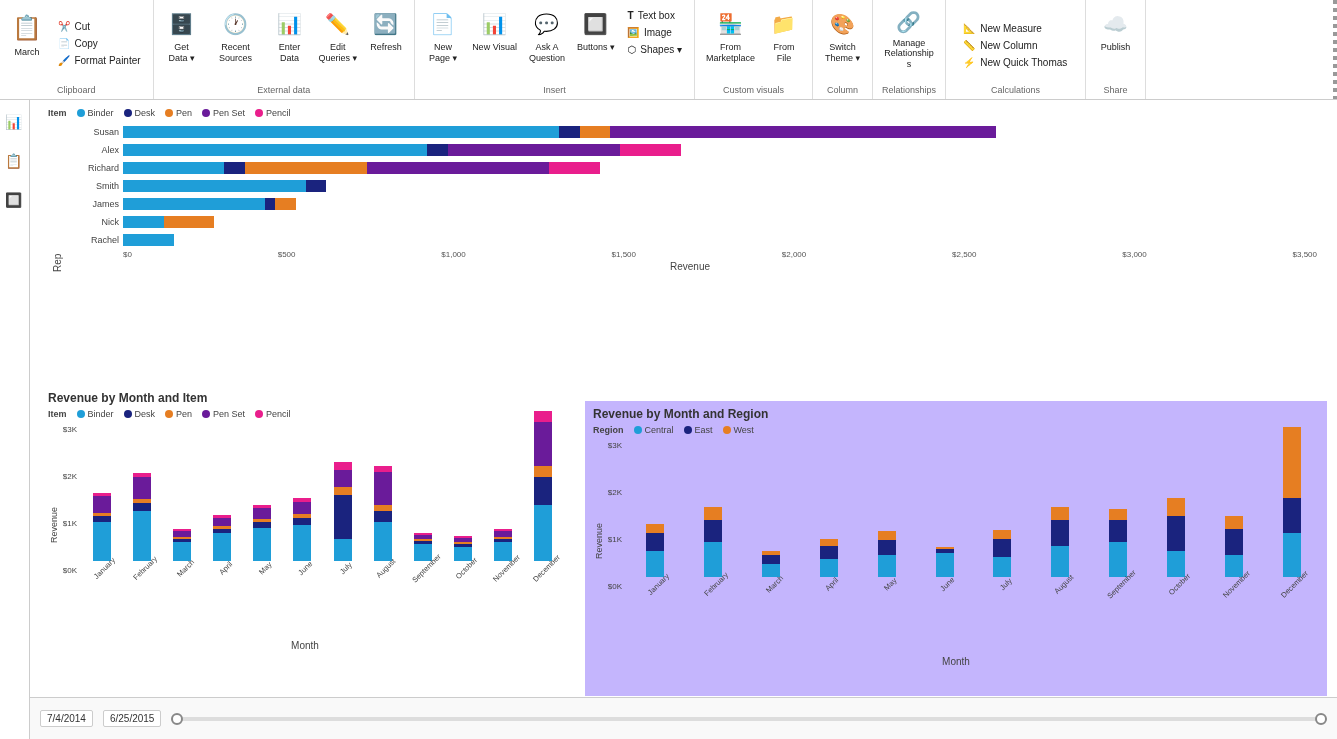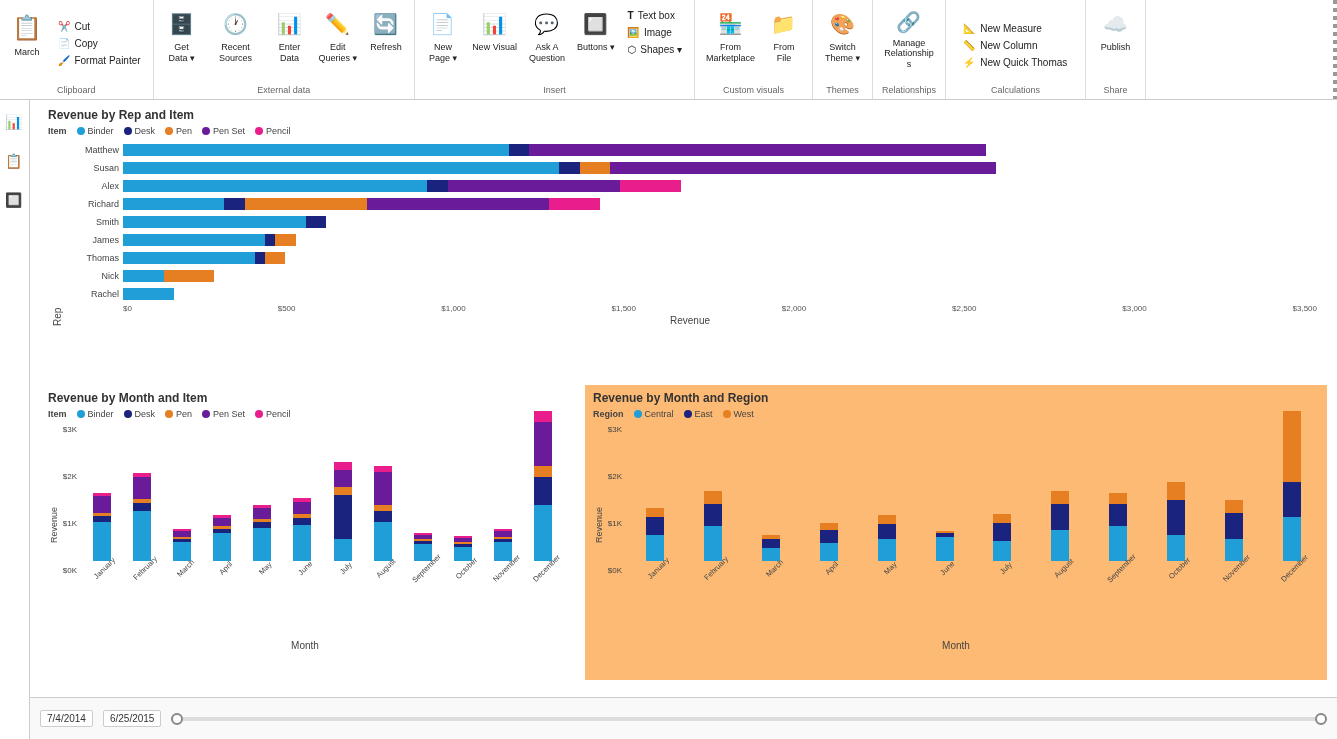--- a/index.html
+++ b/index.html
@@ -139,25 +139,25 @@
       position: absolute;
       top: 285px;
       left: 10px;
       width: 530px;
       height: 295px;
       background: #fff;
     }
 
     .chart-bottom-right {
       position: absolute;
-      top: 285px;
+      top: 301px;
       left: 555px;
       right: 10px;
       height: 295px;
-      background: #fdba74;
+      background: #c4b5fd;
     }
 
     .chart-title {
       font-size: 12px;
       font-weight: 600;
       color: #333;
       margin-bottom: 4px;
     }
 
     .chart-legend {
@@ -376,21 +376,21 @@
     <div class="ribbon-group-label">Custom visuals</div>
   </div>
 
   <div class="ribbon-group">
     <div class="ribbon-row" style="flex:1; align-items:flex-start;">
       <button class="ribbon-btn">
         <div class="icon-box">🎨</div>
         <span class="ribbon-btn-label">Switch<br>Theme ▾</span>
       </button>
     </div>
-    <div class="ribbon-group-label">Themes</div>
+    <div class="ribbon-group-label">Column</div>
   </div>
 
   <div class="ribbon-group">
     <div class="ribbon-row" style="flex:1; align-items:flex-start;">
       <button class="ribbon-btn" style="min-width:55px;">
         <div class="icon-box">🔗</div>
         <span class="ribbon-btn-label">Manage<br>Relationships</span>
       </button>
     </div>
     <div class="ribbon-group-label">Relationships</div>
@@ -430,21 +430,20 @@
 <div id="sidebar">
   <div class="sidebar-icon">📊</div>
   <div class="sidebar-icon">📋</div>
   <div class="sidebar-icon">🔲</div>
 </div>
 
 <div id="canvas">
 
   <div class="chart-top">
     <div style="padding: 8px 8px 0 8px;">
-      <div class="chart-title">Revenue by Rep and Item</div>
       <div class="chart-legend">
         <span style="font-weight:600;">Item</span>
         <div class="legend-item">
             <div class="legend-dot" style="background:#1f9ed8"></div>
             <span>Binder</span>
           </div>
         <div class="legend-item">
             <div class="legend-dot" style="background:#1a237e"></div>
             <span>Desk</span>
           </div>
@@ -462,28 +461,20 @@
           </div>
       </div>
     </div>
 
     <div style="display:flex; padding: 0 10px; position:relative;">
 
       <div style="writing-mode: vertical-rl; transform: rotate(180deg); font-size:10px; color:#444; display:flex; align-items:center; padding-right:2px;">Rep</div>
       <div style="flex:1;">
         <div id="hbar-rows">
 
-        <div class="hbar-row">
-              <div class="hbar-label">Matthew</div>
-              <div class="hbar-track">
-                <div class="hbar-segment" style="width: 32.3%; background: rgb(31, 158, 216);"></div>
-                <div class="hbar-segment" style="width: 1.7%; background: rgb(26, 35, 126);"></div>
-                <div class="hbar-segment" style="width: 38.25%; background: rgb(106, 27, 154);"></div>
-              </div>
-            </div>
             <div class="hbar-row">
               <div class="hbar-label">Susan</div>
               <div class="hbar-track">
                 <div class="hbar-segment" style="width: 36.55%; background: rgb(31, 158, 216);"></div>
                 <div class="hbar-segment" style="width: 1.7%; background: rgb(26, 35, 126);"></div>
                 <div class="hbar-segment" style="width: 2.55%; background: rgb(230, 126, 34);"></div>
                 <div class="hbar-segment" style="width: 32.3%; background: rgb(106, 27, 154);"></div>
               </div>
             </div>
             <div class="hbar-row">
@@ -514,28 +505,20 @@
             </div>
             <div class="hbar-row">
               <div class="hbar-label">James</div>
               <div class="hbar-track">
                 <div class="hbar-segment" style="width: 11.9%; background: rgb(31, 158, 216);"></div>
                 <div class="hbar-segment" style="width: 0.85%; background: rgb(26, 35, 126);"></div>
                 <div class="hbar-segment" style="width: 1.7%; background: rgb(230, 126, 34);"></div>
               </div>
             </div>
             <div class="hbar-row">
-              <div class="hbar-label">Thomas</div>
-              <div class="hbar-track">
-                <div class="hbar-segment" style="width: 11.05%; background: rgb(31, 158, 216);"></div>
-                <div class="hbar-segment" style="width: 0.85%; background: rgb(26, 35, 126);"></div>
-                <div class="hbar-segment" style="width: 1.7%; background: rgb(230, 126, 34);"></div>
-              </div>
-            </div>
-            <div class="hbar-row">
               <div class="hbar-label">Nick</div>
               <div class="hbar-track">
                 <div class="hbar-segment" style="width: 3.4%; background: rgb(31, 158, 216);"></div>
                 <div class="hbar-segment" style="width: 4.25%; background: rgb(230, 126, 34);"></div>
               </div>
             </div>
             <div class="hbar-row">
               <div class="hbar-label">Rachel</div>
               <div class="hbar-track">
                 <div class="hbar-segment" style="width: 4.25%; background: rgb(31, 158, 216);"></div>

